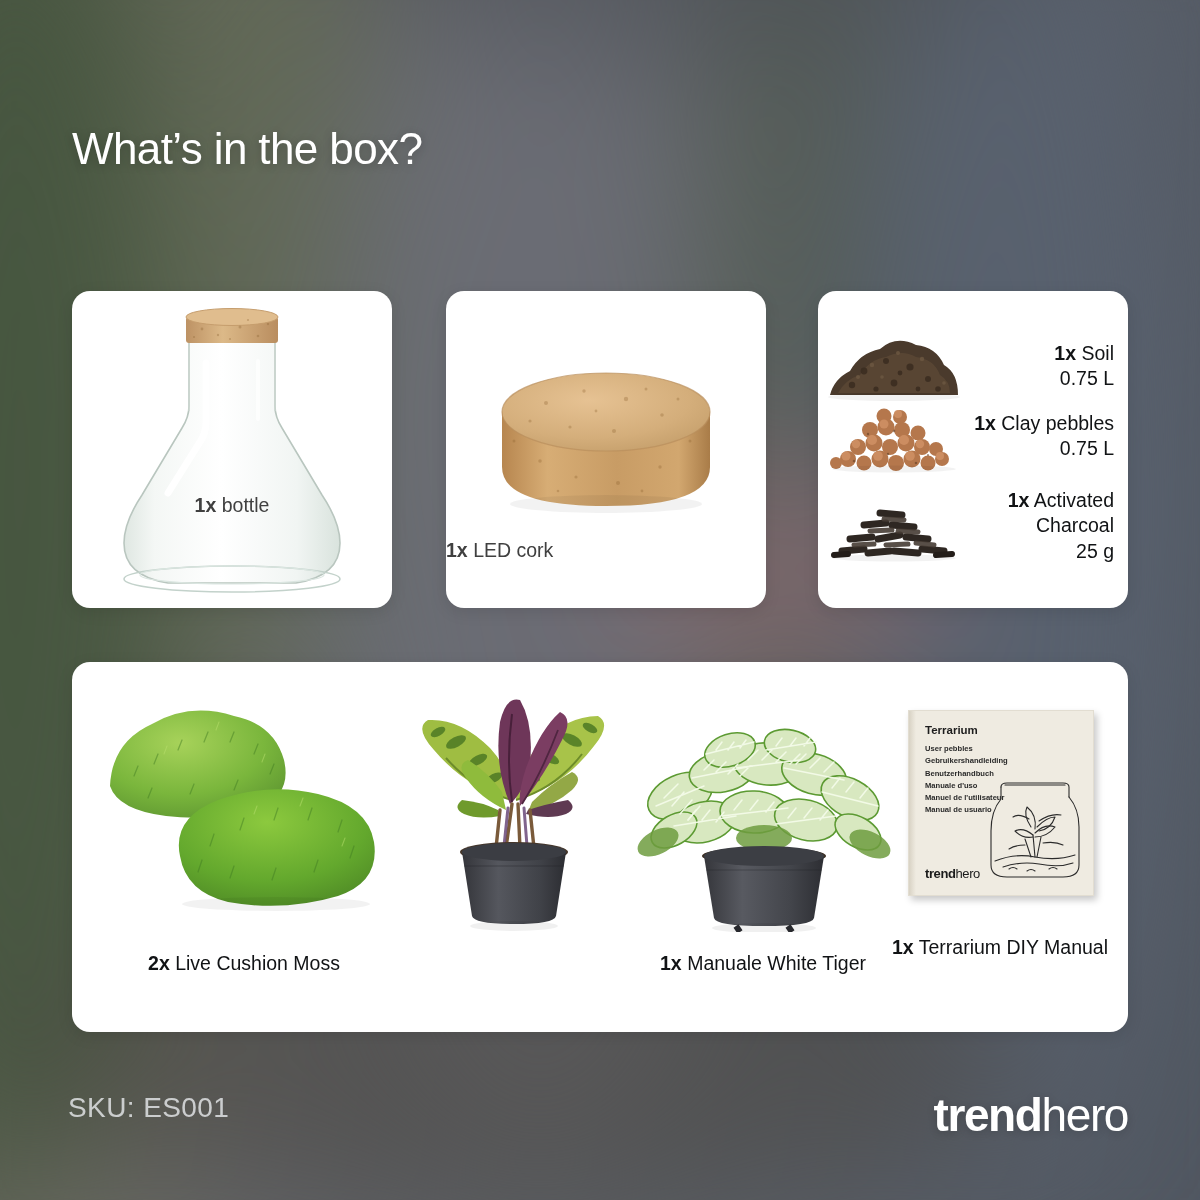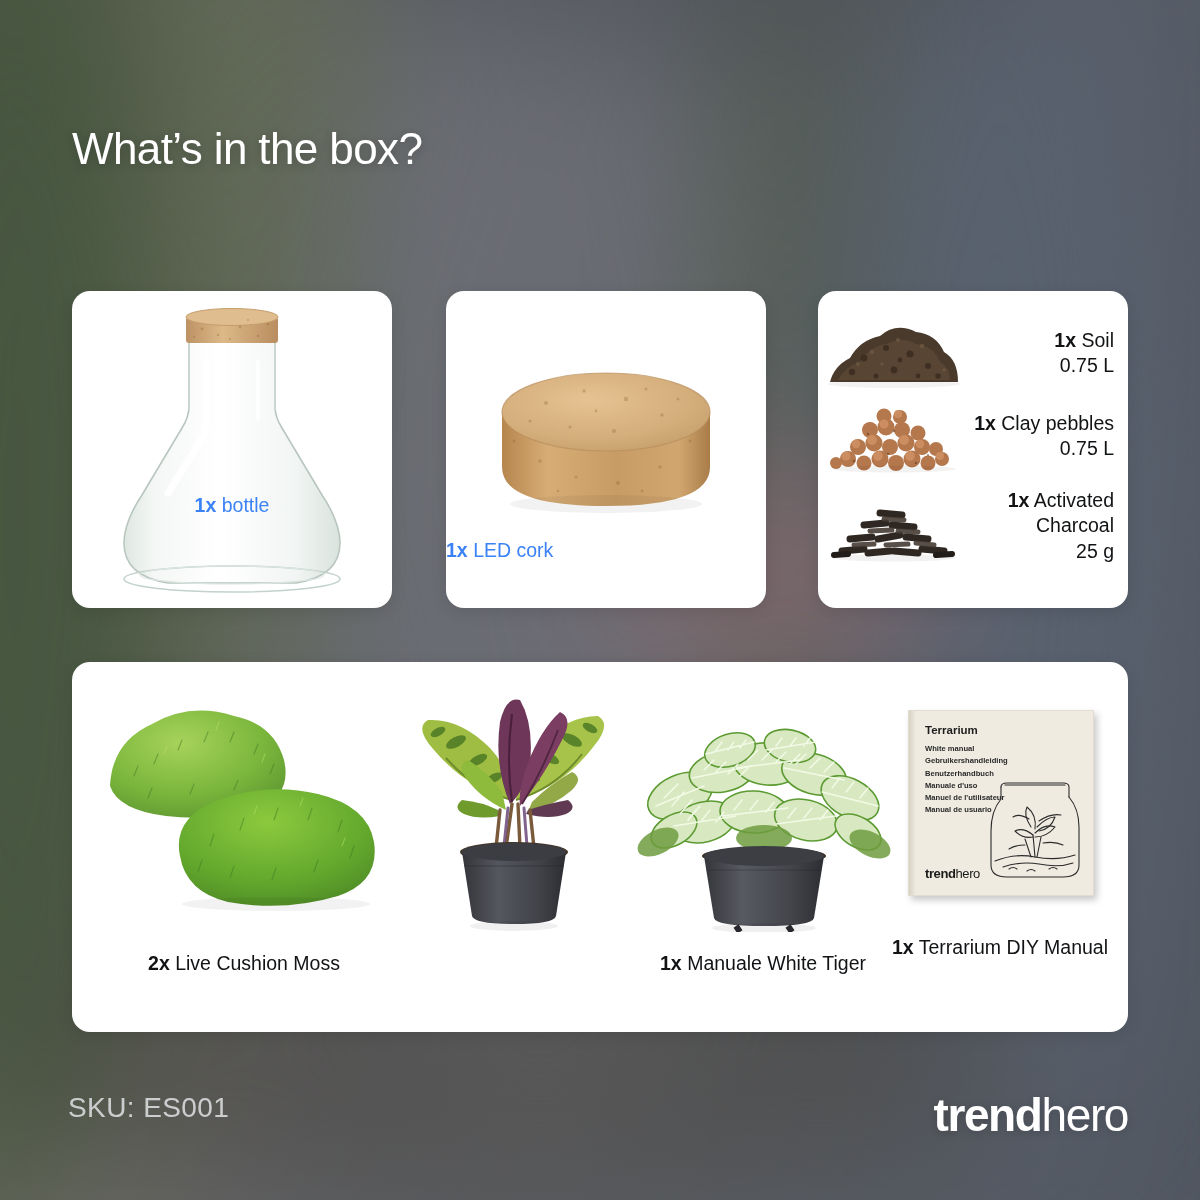--- a/index.html
+++ b/index.html
@@ -40,39 +40,39 @@
     position:absolute; background:#ffffff;
     border-radius:18px;
     box-shadow:0 4px 16px rgba(0,0,0,.10);
     overflow:hidden;
   }
   #card-bottle { left:72px;  top:291px; width:320px; height:317px; }
   #card-cork   { left:446px; top:291px; width:320px; height:317px; }
   #card-subs   { left:818px; top:291px; width:310px; height:317px; }
   #card-plants { left:72px;  top:662px; width:1056px; height:370px; }
 
-  .label { font-size:19.5px; color:#3b82f6; line-height:1.28; }
+  .label { font-size:19.5px; color:#404040; line-height:1.28; }
   .label b { font-weight:bold; }
 
   
   .bottle-wrap { position:absolute; left:0; top:0; width:100%; height:100%; }
   .bottle-label {
     position:absolute; left:0; right:0; top:202px; text-align:center;
     z-index:4;
   }
 
   
   .cork-label { position:absolute; left:0; right:0; top:247px; text-align:left; }
 
   
   .sub-row { position:absolute; display:flex; align-items:center; }
   .sub-pic { position:relative; width:140px; height:78px; flex:0 0 140px; }
   .sub-txt { flex:1; text-align:right; padding-right:14px; font-size:19.5px;
              color:#111315; line-height:1.30; }
-  #sub-soil     { left:6px;  top:23px;  width:304px; }
+  #sub-soil     { left:6px;  top:36px;  width:304px; }
   #sub-pebbles  { left:6px;  top:106px; width:304px; }
   #sub-charcoal { left:6px;  top:196px; width:304px; }
 
   
   .plant-cell { position:absolute; top:18px; height:252px; }
   .plant-cap  { position:absolute; text-align:center; font-size:19.5px;
                 color:#111315; line-height:1.35; }
   #cell-moss     { left:22px;  width:300px; }
   #cell-calathea { left:322px; width:240px; }
   #cell-fittonia { left:546px; width:290px; }
@@ -544,21 +544,21 @@
   <div class="plant-cap" id="cap-fittonia">
     <b>1x</b>
     <span>Manuale White Tiger</span>
   </div>
 
   <div class="plant-cell" id="cell-manual">
     <div class="booklet">
       <div class="spine"></div>
       <div class="bk-title">Terrarium</div>
       <div class="bk-lines">
-        <div>White manual</div>
+        <div>User pebbles</div>
         <div>Gebruikershandleiding</div>
         <div>Benutzerhandbuch</div>
         <div>Manuale d'uso</div>
         <div>Manuel de l'utilisateur</div>
         <div>Manual de usuario</div>
       </div>
       <div class="bk-logo">
         <span class="b">trend</span><span class="l">hero</span>
       </div>
       <svg class="bk-art" viewBox="0 0 108 118">

